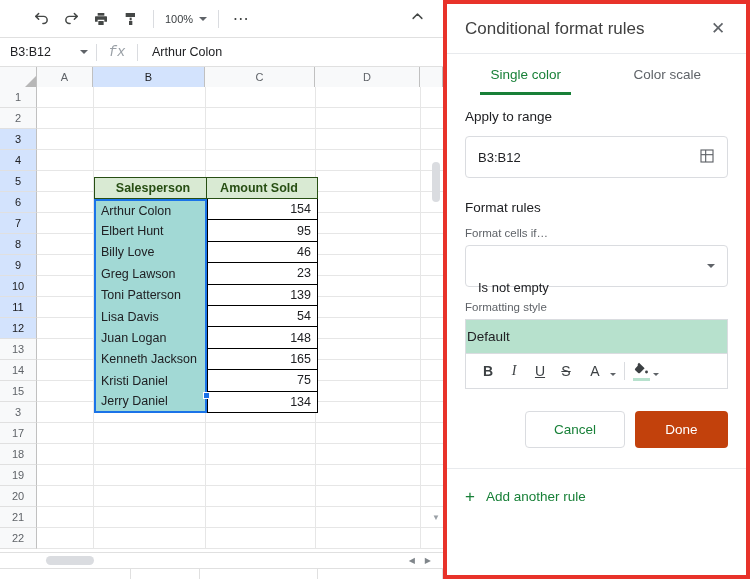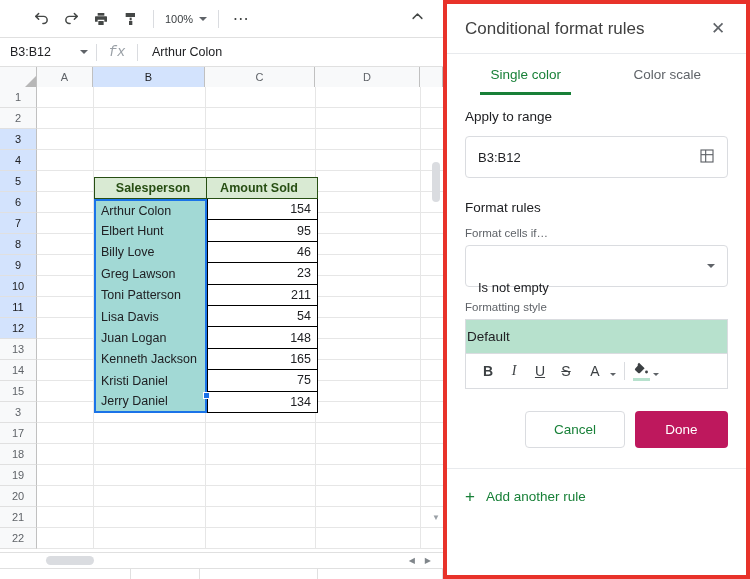--- a/index.html
+++ b/index.html
@@ -131,21 +131,21 @@
     height:36px; border:1px solid #dadce0; display:flex; align-items:center; gap:2px; padding-left:10px;
   }
   .st-btn{ width:24px;height:26px; display:flex;align-items:center;justify-content:center; color:#3c4043; font-size:14px;}
   .mini-caret{ width:0;height:0;border-left:3px solid transparent;border-right:3px solid transparent;border-top:3px solid #5f6368; margin-left:1px; margin-top:6px;}
   .st-sep{ width:1px;height:18px;background:#dadce0;margin:0 6px;}
   .fill-wrap{ display:flex; flex-direction:column; align-items:center; }
   .fill-swatch{ width:17px;height:3px;background:#b7e1cd; margin-top:1px;}
   .btn-row{ display:flex; justify-content:flex-end; gap:10px; margin-top:22px; padding-bottom:20px;}
   .btn{ height:37px; border-radius:4px; display:flex; align-items:center; justify-content:center; font-size:13.5px;}
   .btn-cancel{ width:100px; border:1px solid #dadce0; color:#188038; background:#fff;}
-  .btn-done{ width:93px; background:#be185d; color:#fff; }
+  .btn-done{ width:93px; background:#c2410c; color:#fff; }
   .p-divider{ height:1px; background:#e8eaed; }
   .addrule{ display:flex; align-items:center; gap:11px; padding:20px 0 0 18px; color:#188038; font-size:13.5px;}
   .plus{ font-size:17px; line-height:14px; }
 </style>
 </head>
 <body>
 
 <div id="app">
 
   <div id="sheet">
@@ -431,21 +431,21 @@
             <div class="dtrow">
               <div class="dcell dname">Billy Love</div>
               <div class="dcell damt">46</div>
             </div>
             <div class="dtrow">
               <div class="dcell dname">Greg Lawson</div>
               <div class="dcell damt">23</div>
             </div>
             <div class="dtrow">
               <div class="dcell dname">Toni Patterson</div>
-              <div class="dcell damt">211</div>
+              <div class="dcell damt">139</div>
             </div>
             <div class="dtrow">
               <div class="dcell dname">Lisa Davis</div>
               <div class="dcell damt">54</div>
             </div>
             <div class="dtrow">
               <div class="dcell dname">Juan Logan</div>
               <div class="dcell damt">148</div>
             </div>
             <div class="dtrow">

